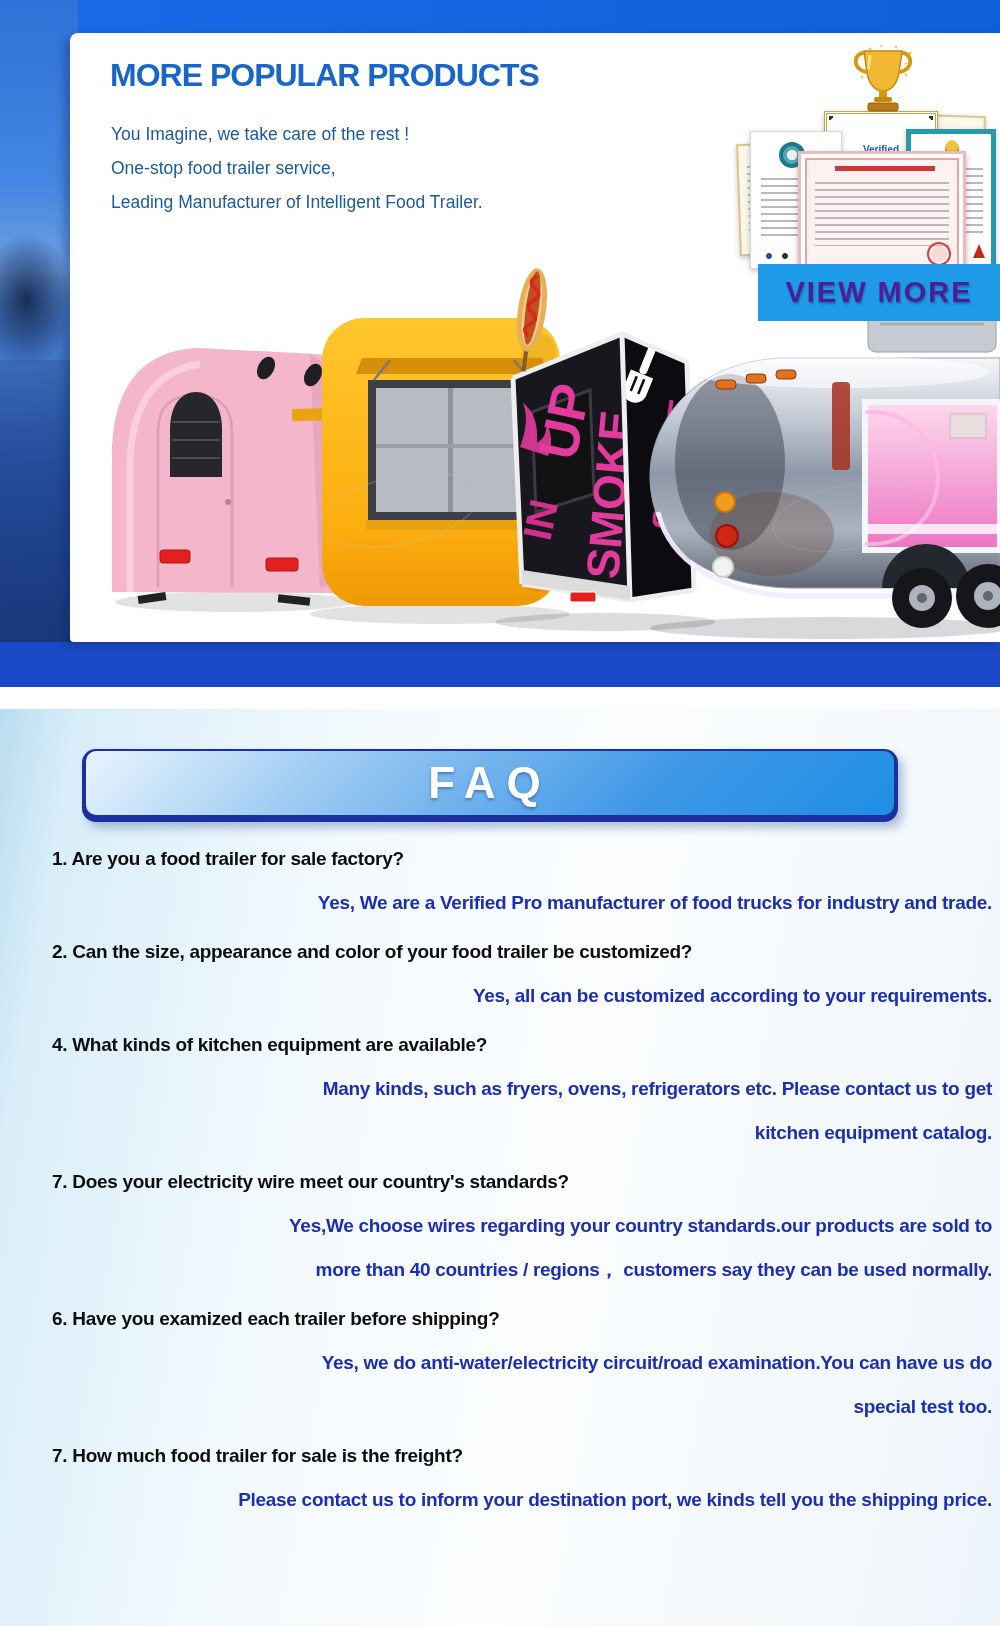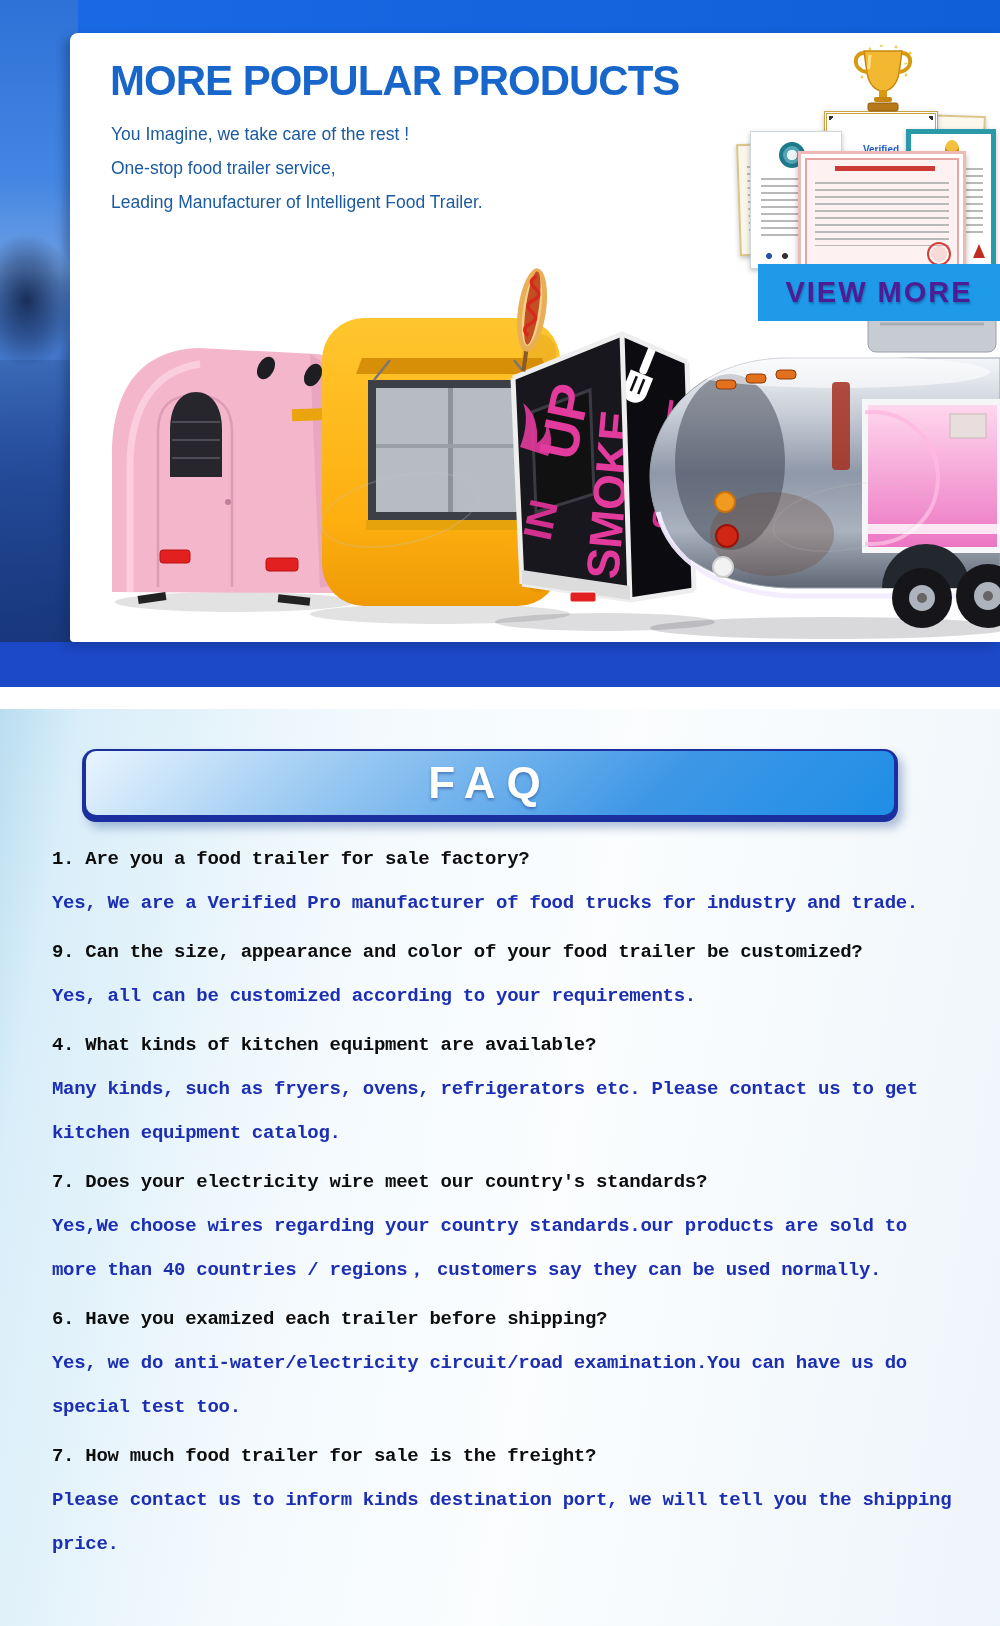--- a/index.html
+++ b/index.html
@@ -12,21 +12,21 @@
     background:linear-gradient(180deg,#2e72d8 0%,#4486e2 28%,#6fa0e2 42%,#4a7fd0 50%,#2c5cb4 72%,#234da5 100%); }
   .bg-tree { position:absolute; left:-14px; top:235px; width:90px; height:130px;
     background:radial-gradient(ellipse at 45% 50%, rgba(8,22,58,.8) 0%, rgba(8,22,58,.35) 45%, rgba(8,22,58,0) 72%); }
   .bg-road { position:absolute; left:0; top:360px; width:78px; height:285px;
     background:linear-gradient(175deg, rgba(20,40,90,.15), rgba(10,25,70,.45)); }
   .blue-band { position:absolute; left:0; top:642px; width:1000px; height:45px; background:#1b49c8; }
 
   .card { position:absolute; left:70px; top:33px; width:930px; height:609px; background:#ffffff;
     border-radius:8px 0 0 4px; box-shadow:-6px 4px 10px rgba(15,40,95,.35); }
 
-  .card-title { position:absolute; left:40px; top:24px; font-size:42px; font-weight:bold; color:#1966cb; letter-spacing:-1px; }
+  .card-title { position:absolute; left:40px; top:24px; font-size:32px; font-weight:bold; color:#1966cb; letter-spacing:-1px; }
   .taglines { position:absolute; left:41px; top:84px; }
   .taglines p { font-size:17.5px; line-height:34px; color:#1b5a9e; font-weight:500; }
 
   
   .certs { position:absolute; left:650px; top:10px; width:280px; height:250px; }
   .cert { position:absolute; background:#fff; box-shadow:0 2px 5px rgba(60,60,60,.3); }
   .tlines { background:repeating-linear-gradient(to bottom,#b9b9b9 0 2px, transparent 2px 7px); }
   .cert-back-left  { left:18px; top:100px; width:72px; height:112px; background:#fbf6ea; border:2px solid #d9c48a; transform:rotate(-2deg); }
   .cert-back-right { left:198px; top:72px; width:66px; height:110px; background:#fdf8ee; border:2px solid #d9c48a; transform:rotate(2deg); }
   .cert-center { left:104px; top:68px; width:114px; height:124px; border:3px double #caa24a; text-align:center; }
@@ -69,24 +69,24 @@
   .faq-section { position:absolute; left:0; top:687px; width:1000px; height:939px;
     background:linear-gradient(100deg,#b9ddf0 0%,#d9eef9 7%,#f2f9fd 30%,#fbfdfe 55%,#eef5fa 100%);margin-top:22px; }
   .faq-bar-outer { position:absolute; left:82px; top:40px; width:816px; height:73px; background:#1c2f9f;
     border-radius:14px; padding:2px 4px 7px 4px; box-shadow:5px 6px 10px rgba(40,80,150,.35); }
   .faq-bar { width:100%; height:100%; border-radius:10px;
     background:linear-gradient(135deg,#e9f5fe 0%,#9ccaf2 30%,#3e97e6 70%,#1e8ee6 100%);
     display:flex; align-items:center; justify-content:center; }
   .faq-bar span { color:#ffffff; font-size:44px; font-weight:bold; letter-spacing:11px; text-shadow:0 2px 3px rgba(20,50,130,.45); }
 
   .faq-list { position:absolute; left:0; top:128px; width:1000px; padding:0 8px 0 52px; }
-  .faq-list p { font-size:19px; font-weight:bold; line-height:44px; letter-spacing:-0.3px; white-space:pre-line;font-family:Liberation Mono, monospace; }
+  .faq-list p { font-size:19px; font-weight:bold; line-height:44px; letter-spacing:-0.3px; white-space:pre-line; }
   .faq-q { color:#0d0d0d; margin-top:5px; }
   .faq-list .first { margin-top:0; }
-  .faq-a { color:#1c2eb2; }
+  .faq-a { color:#1c2eb2;text-align:right; }
 </style>
 </head>
 <body>
 
 <div class="page">
 
   <div class="top-section">
     <div class="left-photo">
       <div class="bg-tree"></div>
       <div class="bg-road"></div>
@@ -310,29 +310,29 @@
   <div class="faq-section">
     <div class="faq-bar-outer">
       <div class="faq-bar">
         <span>FAQ</span>
       </div>
     </div>
 
     <div class="faq-list">
       <p class="faq-q first">1. Are you a food trailer for sale factory?</p>
       <p class="faq-a">Yes, We are a Verified Pro manufacturer of food trucks for industry and trade.</p>
-      <p class="faq-q">9. Can the size, appearance and color of your food trailer be customized?</p>
+      <p class="faq-q">2. Can the size, appearance and color of your food trailer be customized?</p>
       <p class="faq-a">Yes, all can be customized according to your requirements.</p>
       <p class="faq-q">4. What kinds of kitchen equipment are available?</p>
       <p class="faq-a">Many kinds, such as fryers, ovens, refrigerators etc. Please contact us to get
 kitchen equipment catalog.</p>
       <p class="faq-q">7. Does your electricity wire meet our country's standards?</p>
       <p class="faq-a">Yes,We choose wires regarding your country standards.our products are sold to
 more than 40 countries / regions， customers say they can be used normally.</p>
       <p class="faq-q">6. Have you examized each trailer before shipping?</p>
       <p class="faq-a">Yes, we do anti-water/electricity circuit/road examination.You can have us do
 special test too.</p>
       <p class="faq-q">7. How much food trailer for sale is the freight?</p>
-      <p class="faq-a">Please contact us to inform kinds destination port, we will tell you the shipping price.</p>
+      <p class="faq-a">Please contact us to inform your destination port, we kinds tell you the shipping price.</p>
     </div>
   </div>
 
 </div>
 
 </body></html>

